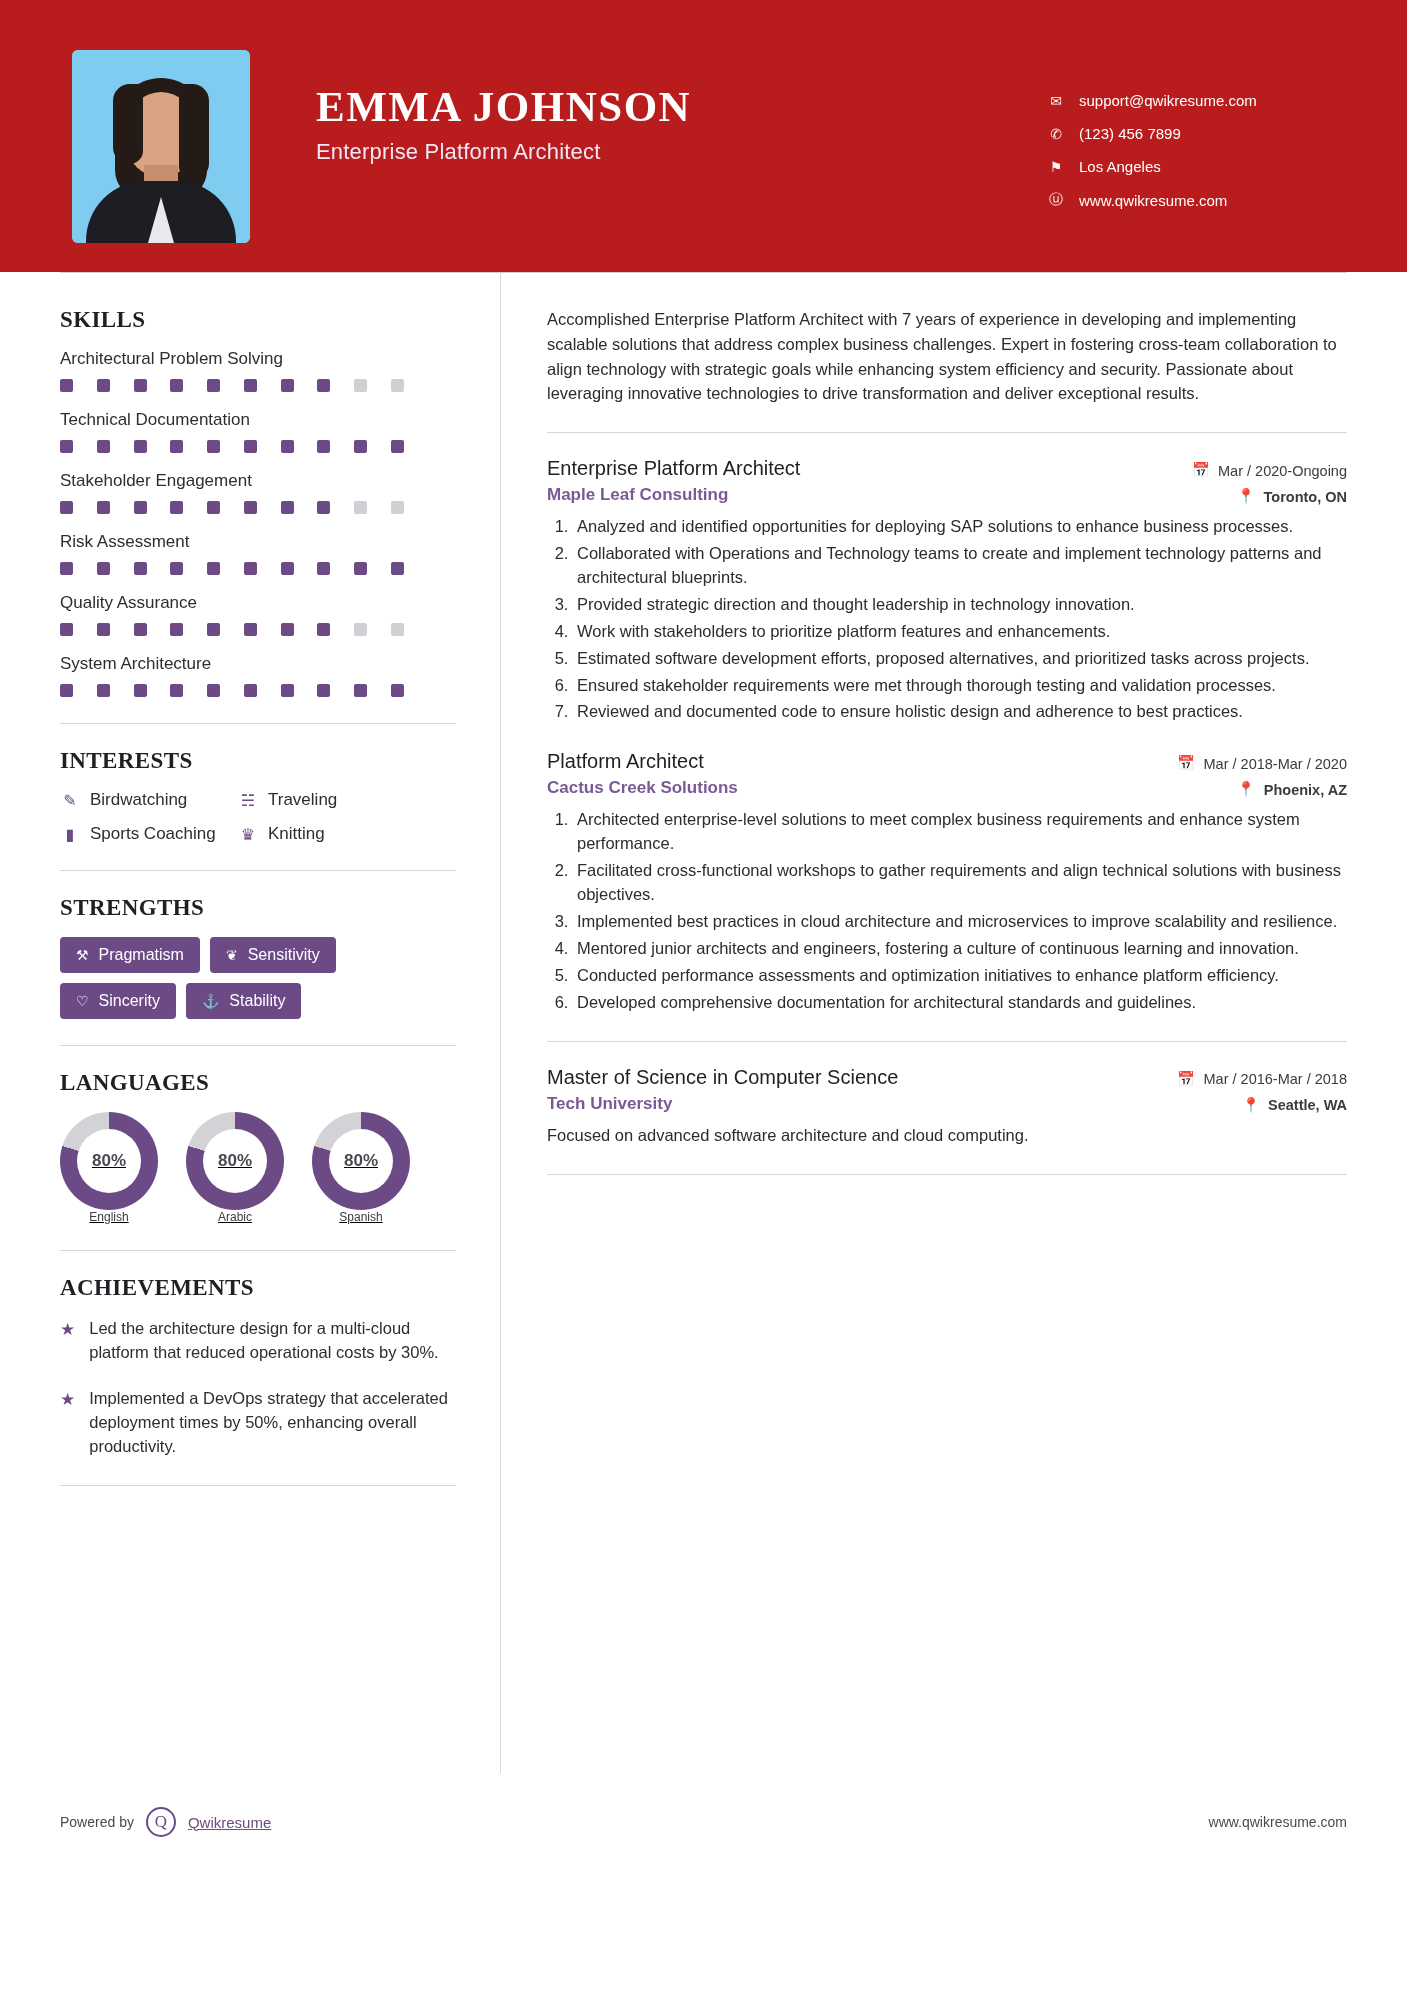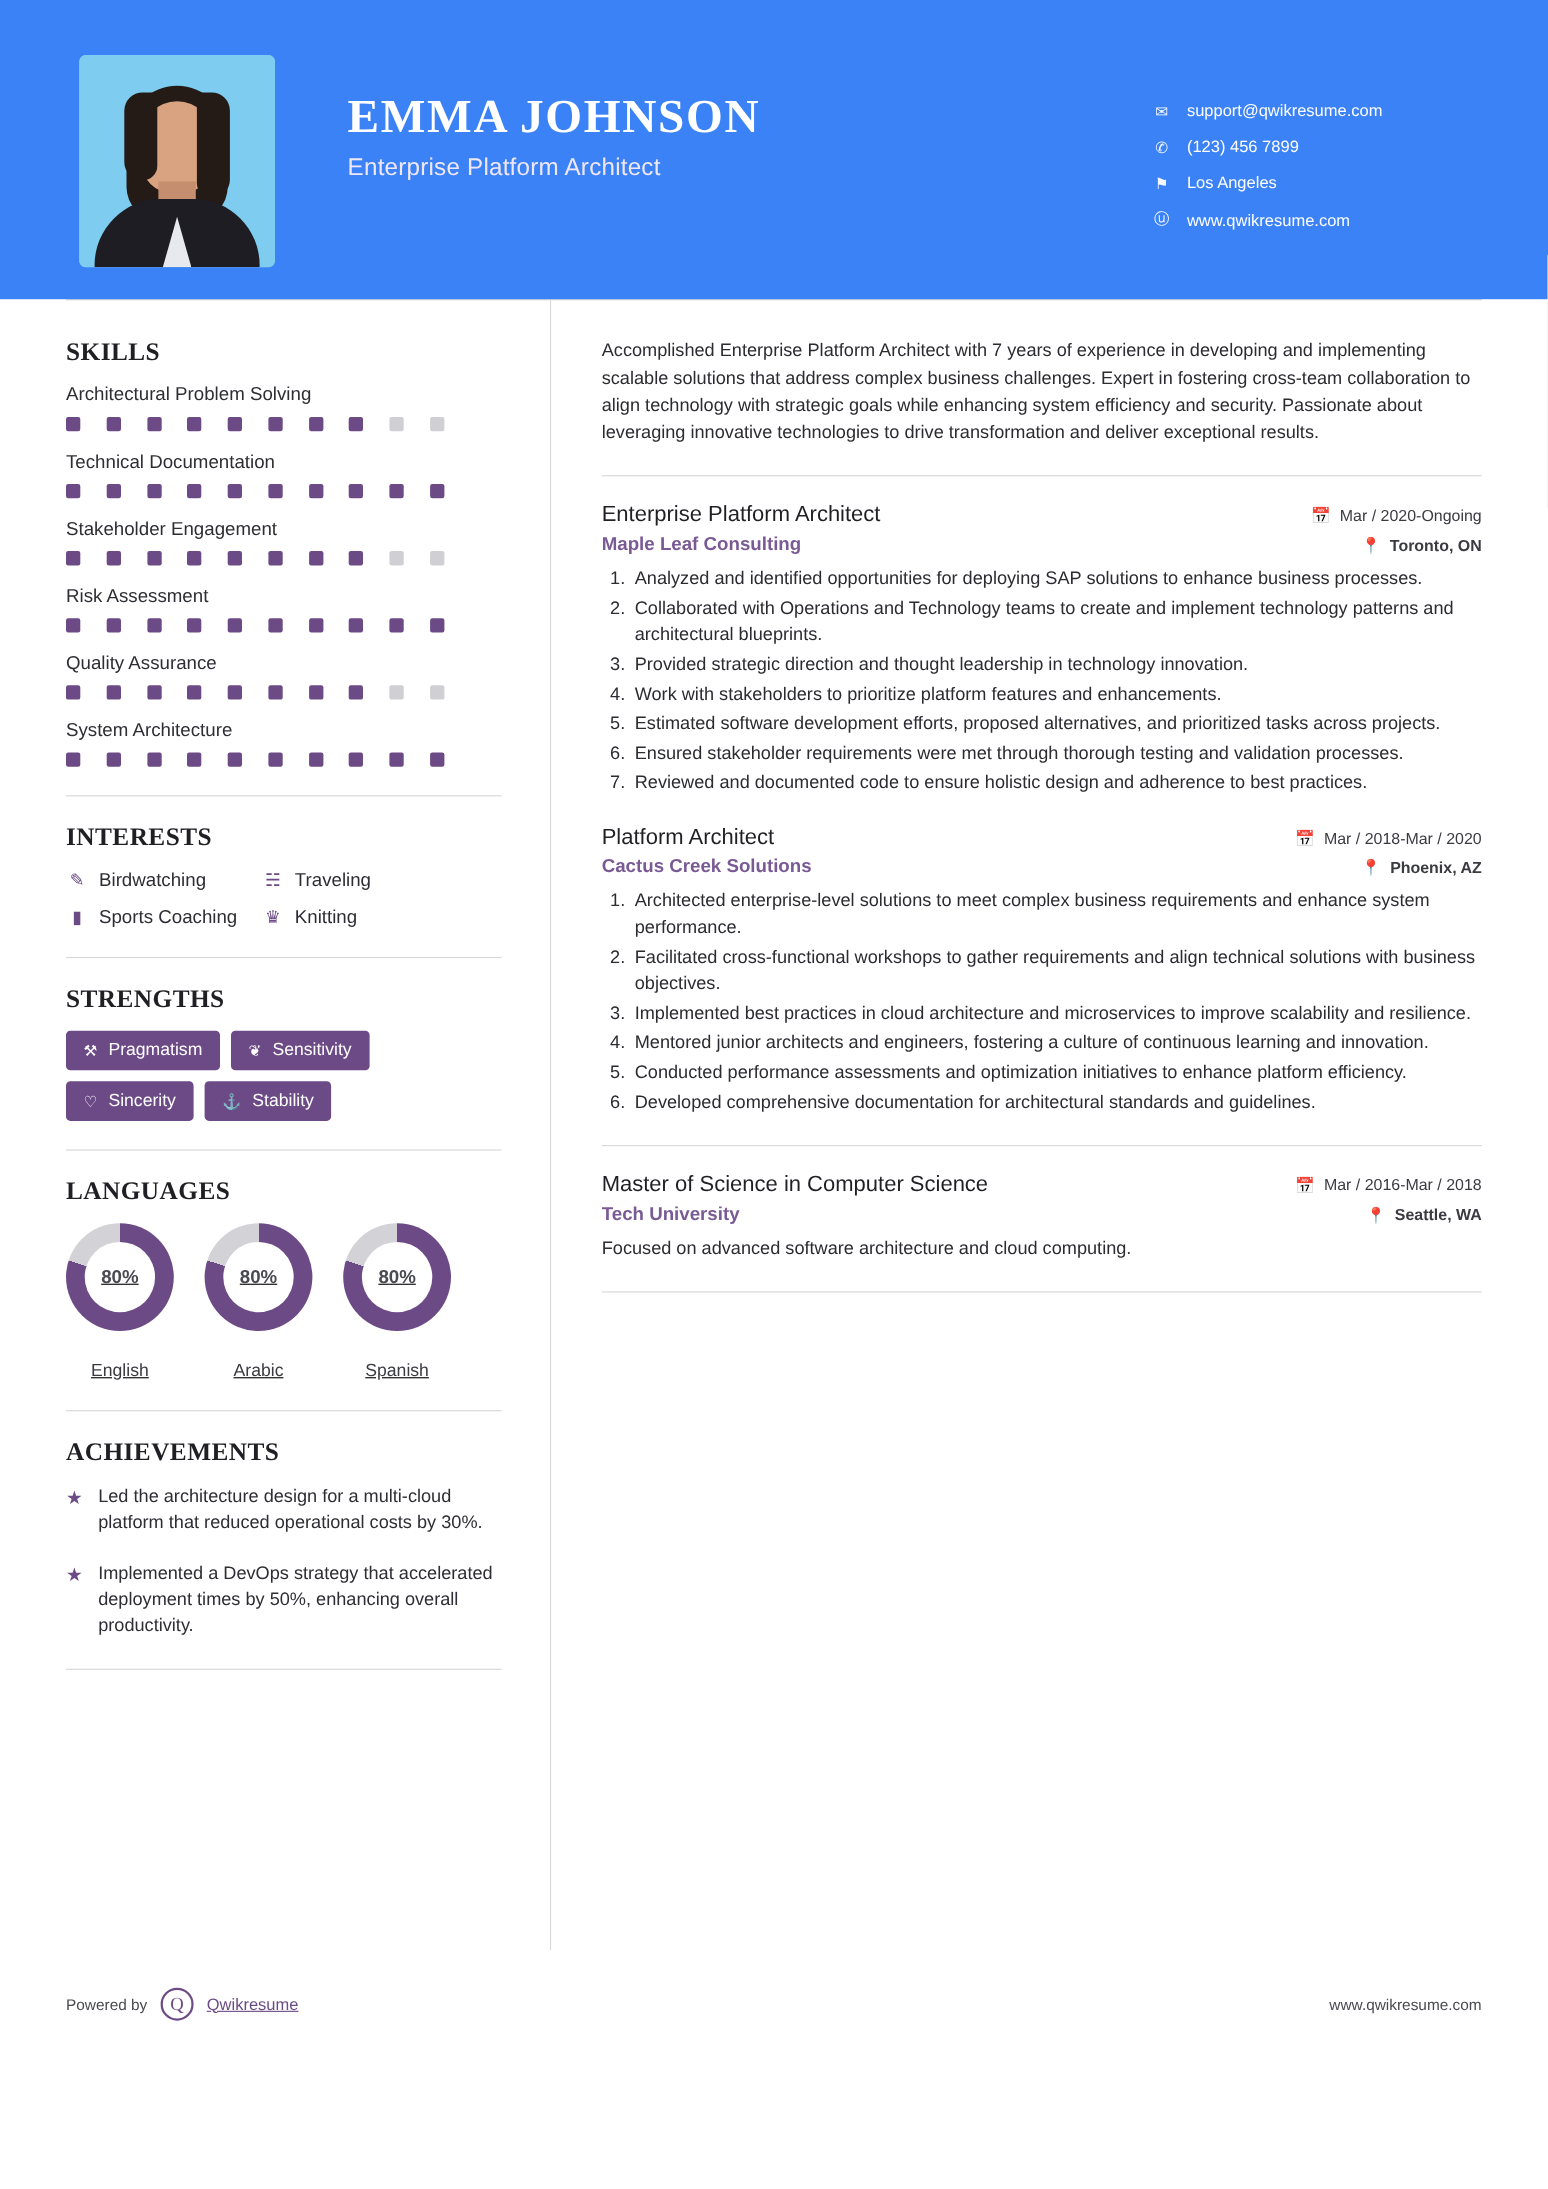--- a/index.html
+++ b/index.html
@@ -11,21 +11,21 @@
   .page {
     width: 1407px;
     min-height: 1990px;
     background: #ffffff;
     position: relative;
     padding-bottom: 40px;
   }
 
   
   .header {
-    background: #3b82f6;
+    background: #b91c1c;
     height: 272px;
     display: flex;
     align-items: flex-start;
     padding: 50px 60px 0 72px;
     position: relative;
   }
   .photo-frame {
     width: 178px;
     height: 193px;
     background: #7ecdf0;
@@ -247,22 +247,22 @@
     border-radius: 50%;
   }
   .ring span {
     position: relative;
     z-index: 2;
     font-size: 17px;
     font-weight: 700;
     color: #4a4a52;
   }
   .lang-label {
-    margin-top: 28px;
-    font-size: 16px;
+    margin-top: 0;
+    font-size: 12px;
     color: #3a3a41;
   }
 
   
   .ach {
     display: flex;
     gap: 14px;
     margin-bottom: 22px;
   }
   .ach-ico { color: #6b4a86; font-size: 17px; padding-top: 2px; }

